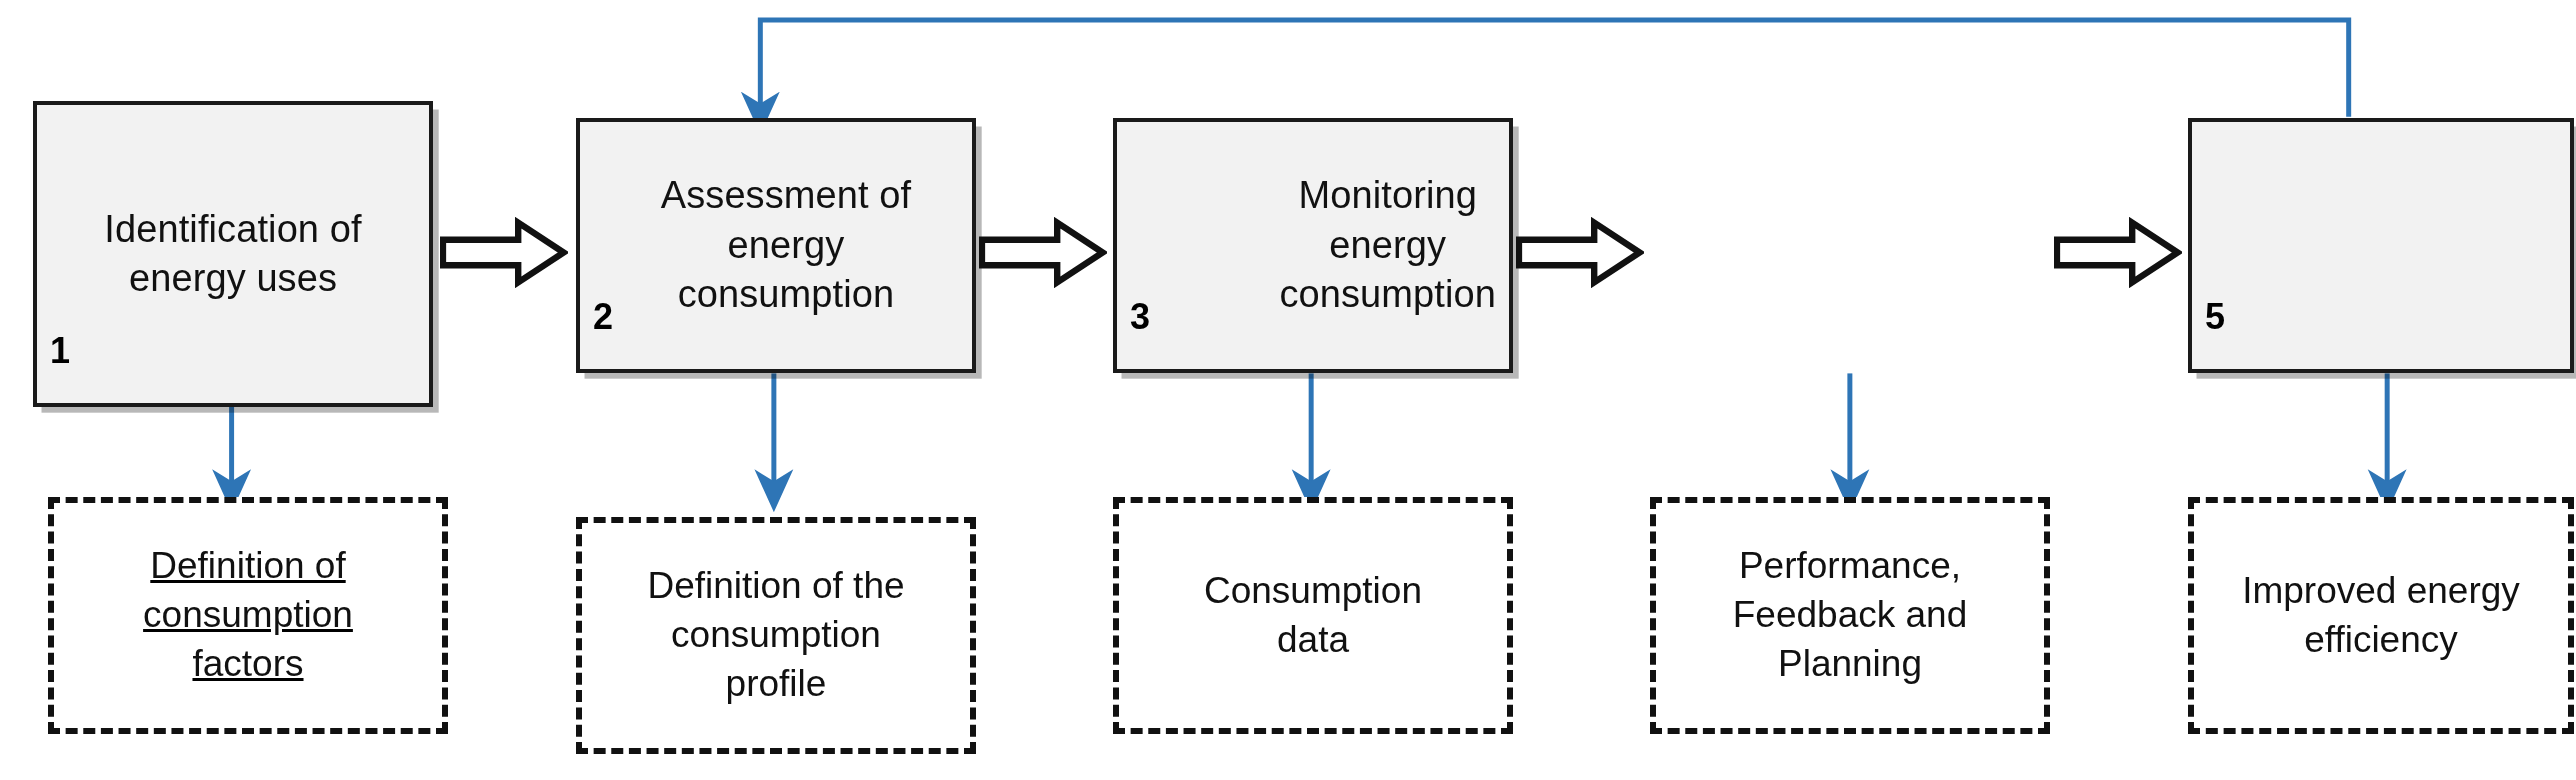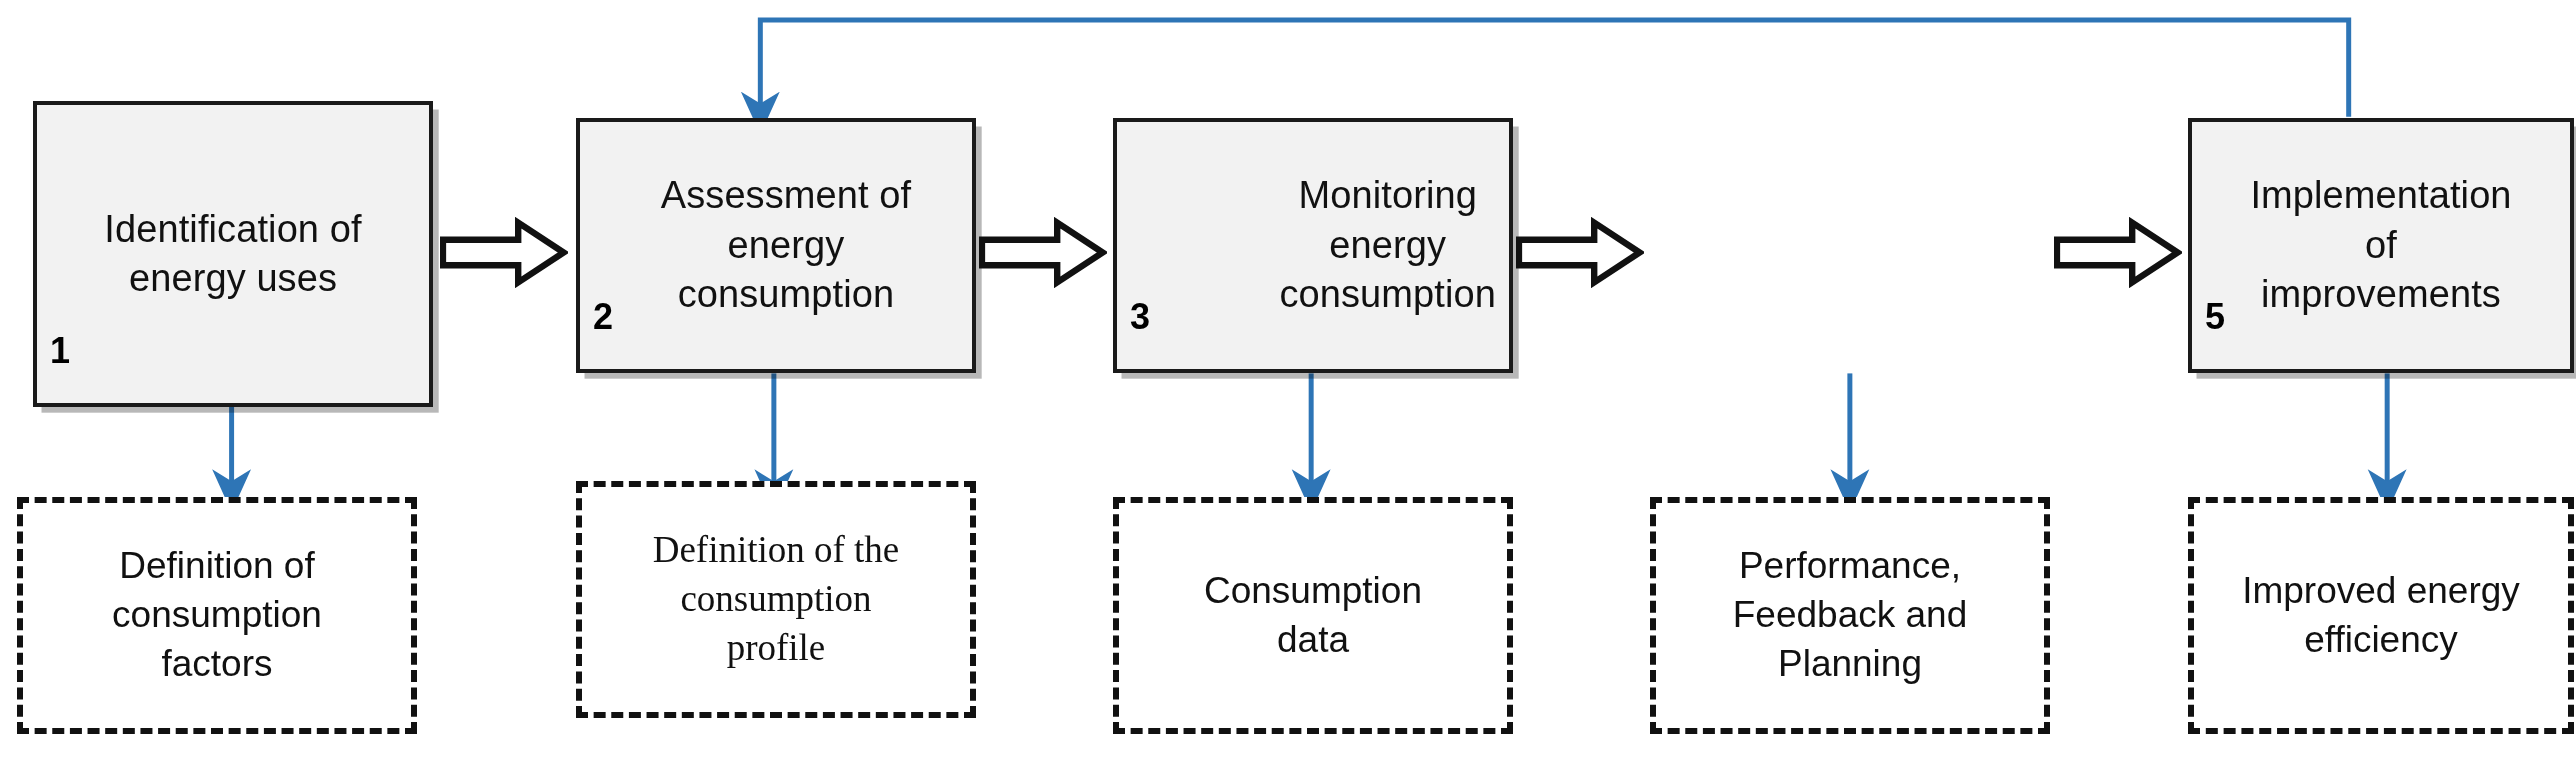--- a/index.html
+++ b/index.html
@@ -129,49 +129,46 @@
 
   <div class="proc-box" style="left:1113px; top:118px; width:400px; height:255px;justify-content:flex-end;">
     <div class="proc-label">Monitoring
 energy
 consumption</div>
     <div class="proc-num">3</div>
   </div>
 
 
   <div class="proc-box" style="left:2188px; top:118px; width:386px; height:255px;">
-    <div class="proc-label">Implementation
-of
-improvements</div>
     <div class="proc-num">5</div>
   </div>
 
   <svg class="block-arrow" style="left:440px; top:217px;" width="128" height="71" viewBox="0 0 180 100">
     <path d="M 4 32 L 110 32 L 110 8 L 174 50 L 110 92 L 110 68 L 4 68 Z" fill="#ffffff" stroke="#111111" stroke-width="9" stroke-linejoin="miter"></path>
   </svg>
 
   <svg class="block-arrow" style="left:979px; top:217px;" width="128" height="71" viewBox="0 0 180 100">
     <path d="M 4 32 L 110 32 L 110 8 L 174 50 L 110 92 L 110 68 L 4 68 Z" fill="#ffffff" stroke="#111111" stroke-width="9" stroke-linejoin="miter"></path>
   </svg>
 
   <svg class="block-arrow" style="left:1516px; top:217px;" width="128" height="71" viewBox="0 0 180 100">
     <path d="M 4 32 L 110 32 L 110 8 L 174 50 L 110 92 L 110 68 L 4 68 Z" fill="#ffffff" stroke="#111111" stroke-width="9" stroke-linejoin="miter"></path>
   </svg>
 
   <svg class="block-arrow" style="left:2054px; top:217px;" width="128" height="71" viewBox="0 0 180 100">
     <path d="M 4 32 L 110 32 L 110 8 L 174 50 L 110 92 L 110 68 L 4 68 Z" fill="#ffffff" stroke="#111111" stroke-width="9" stroke-linejoin="miter"></path>
   </svg>
 
-  <div class="dash-box" style="left:17px; top:497px; width:400px; height:237px;">
+  <div class="dash-box" style="left:48px; top:497px; width:400px; height:237px;text-decoration:underline;">
     <div class="dash-label">Definition of
 consumption
 factors</div>
   </div>
 
-  <div class="dash-box" style="left:576px; top:481px; width:400px; height:237px;font-family:Liberation Serif, serif;">
+  <div class="dash-box" style="left:576px; top:517px; width:400px; height:237px;">
     <div class="dash-label">Definition of the
 consumption
 profile</div>
   </div>
 
   <div class="dash-box" style="left:1113px; top:497px; width:400px; height:237px;">
     <div class="dash-label">Consumption
 data</div>
   </div>
 

